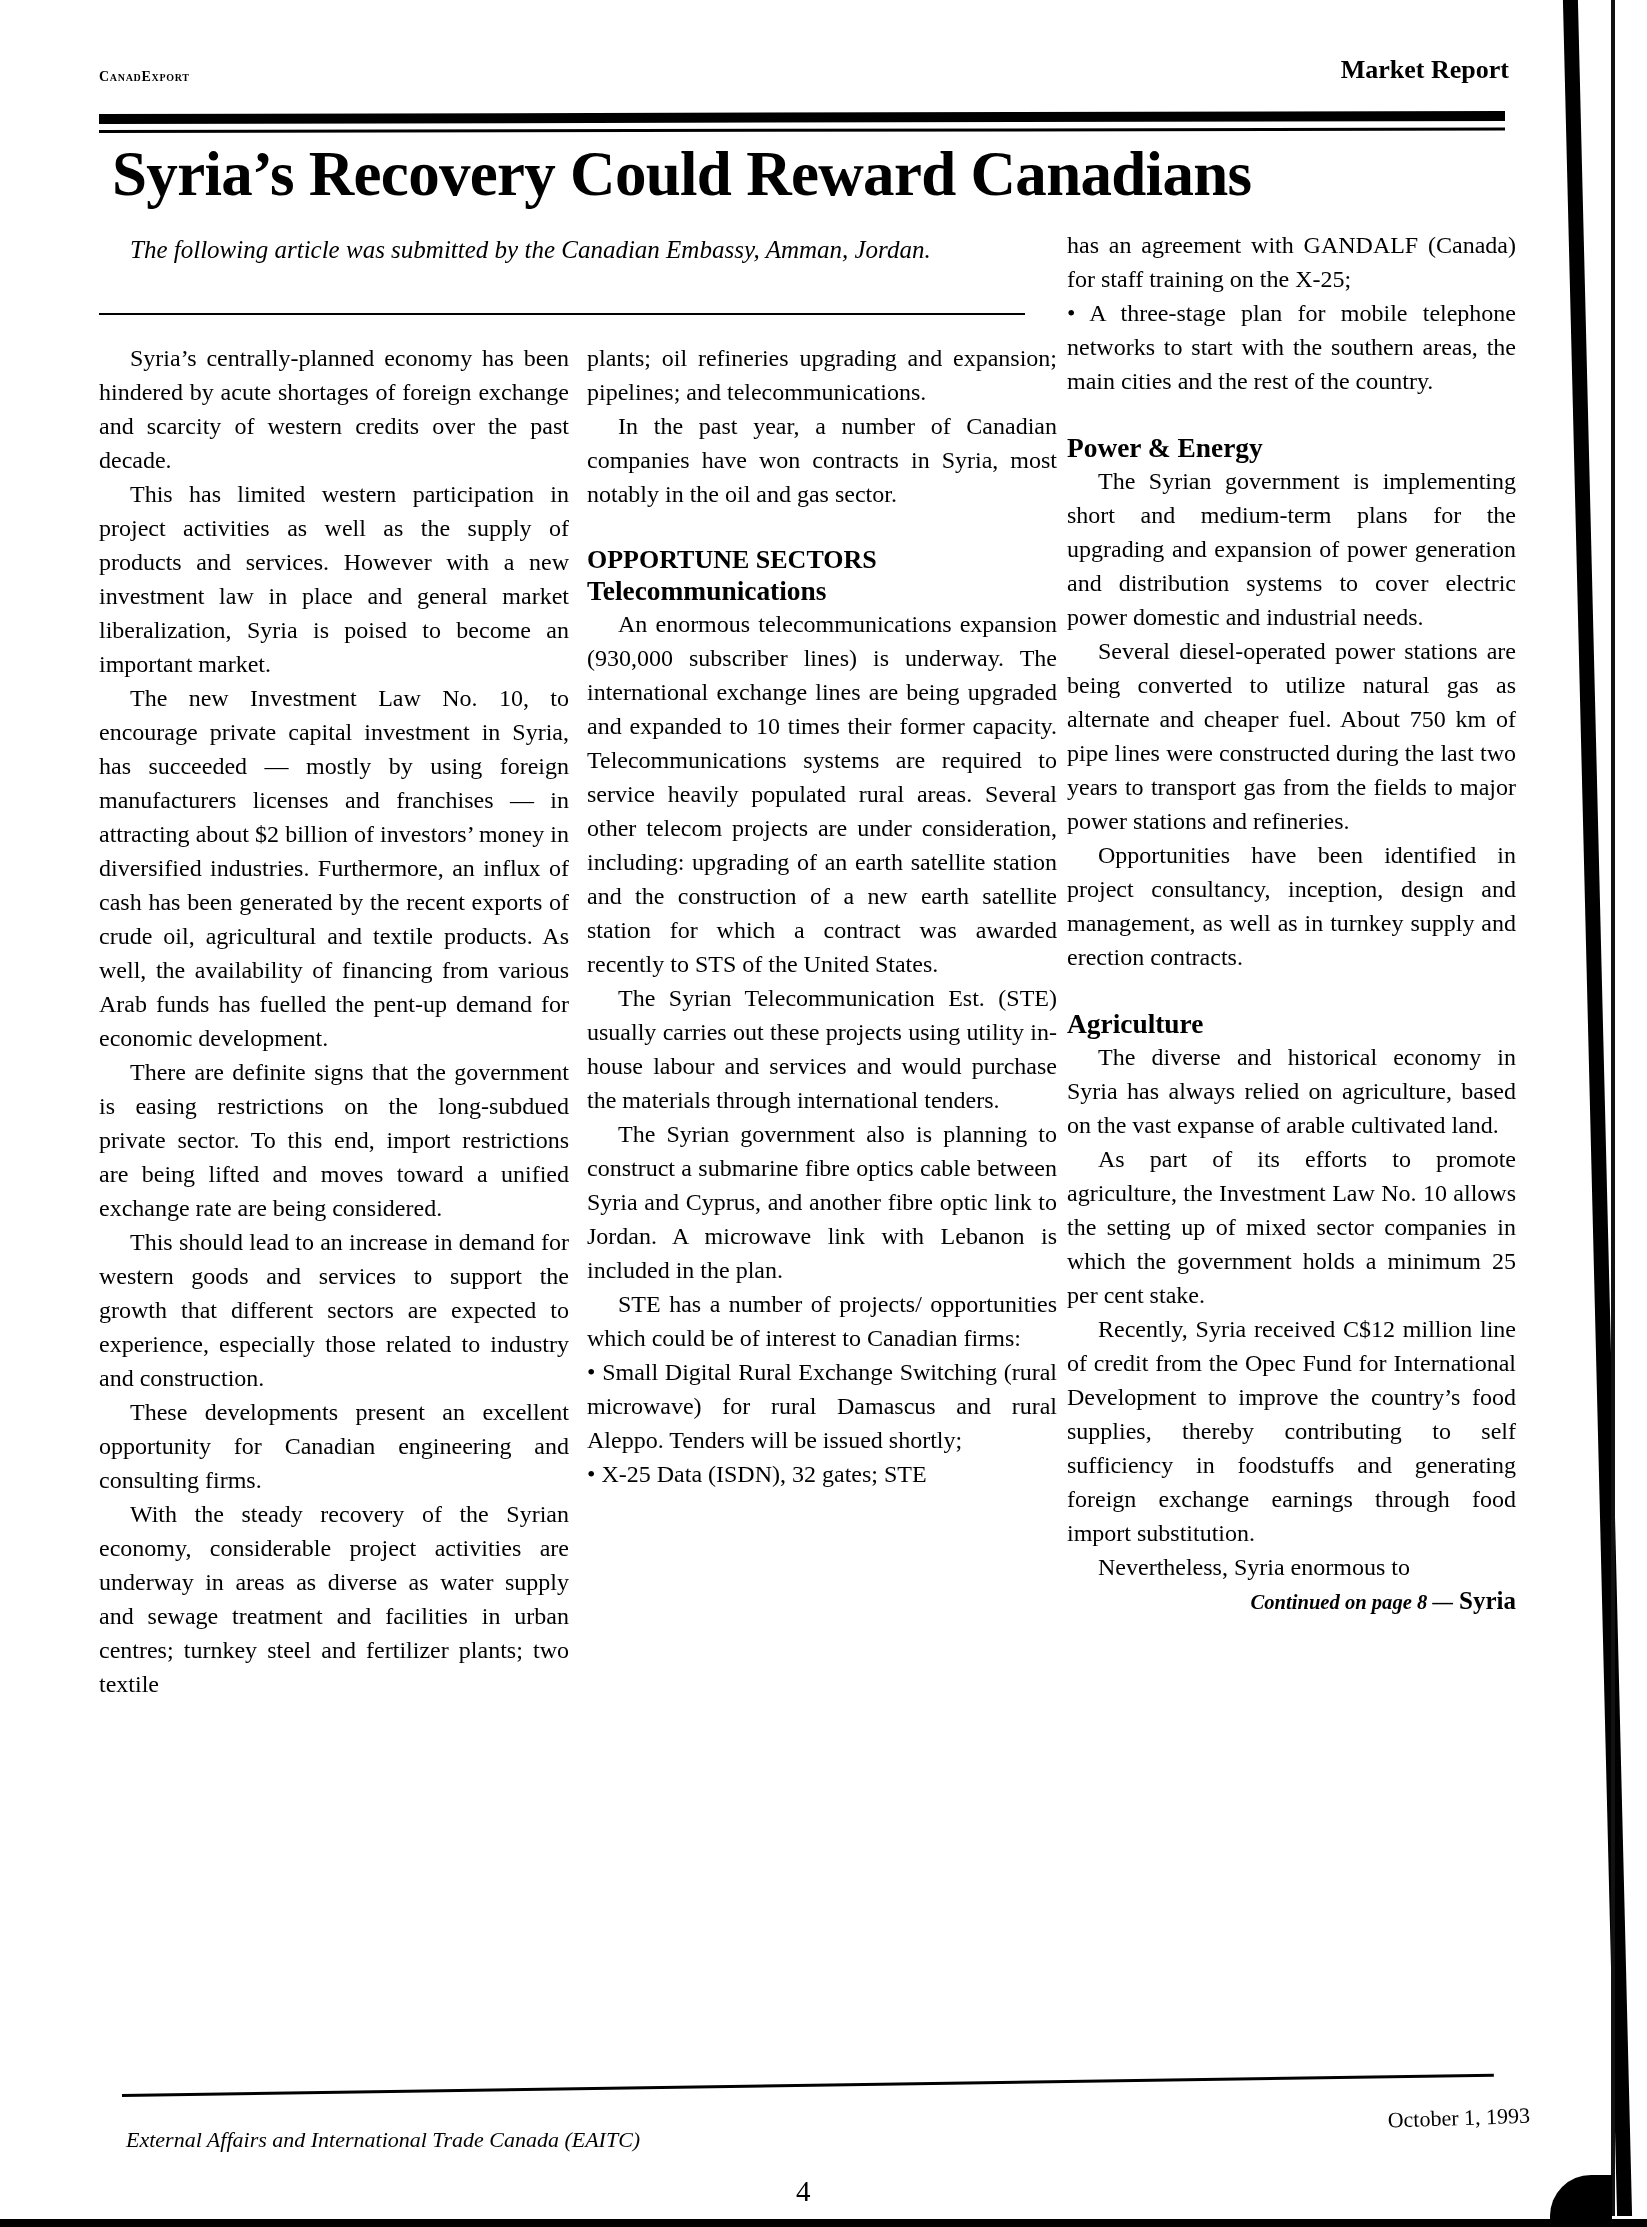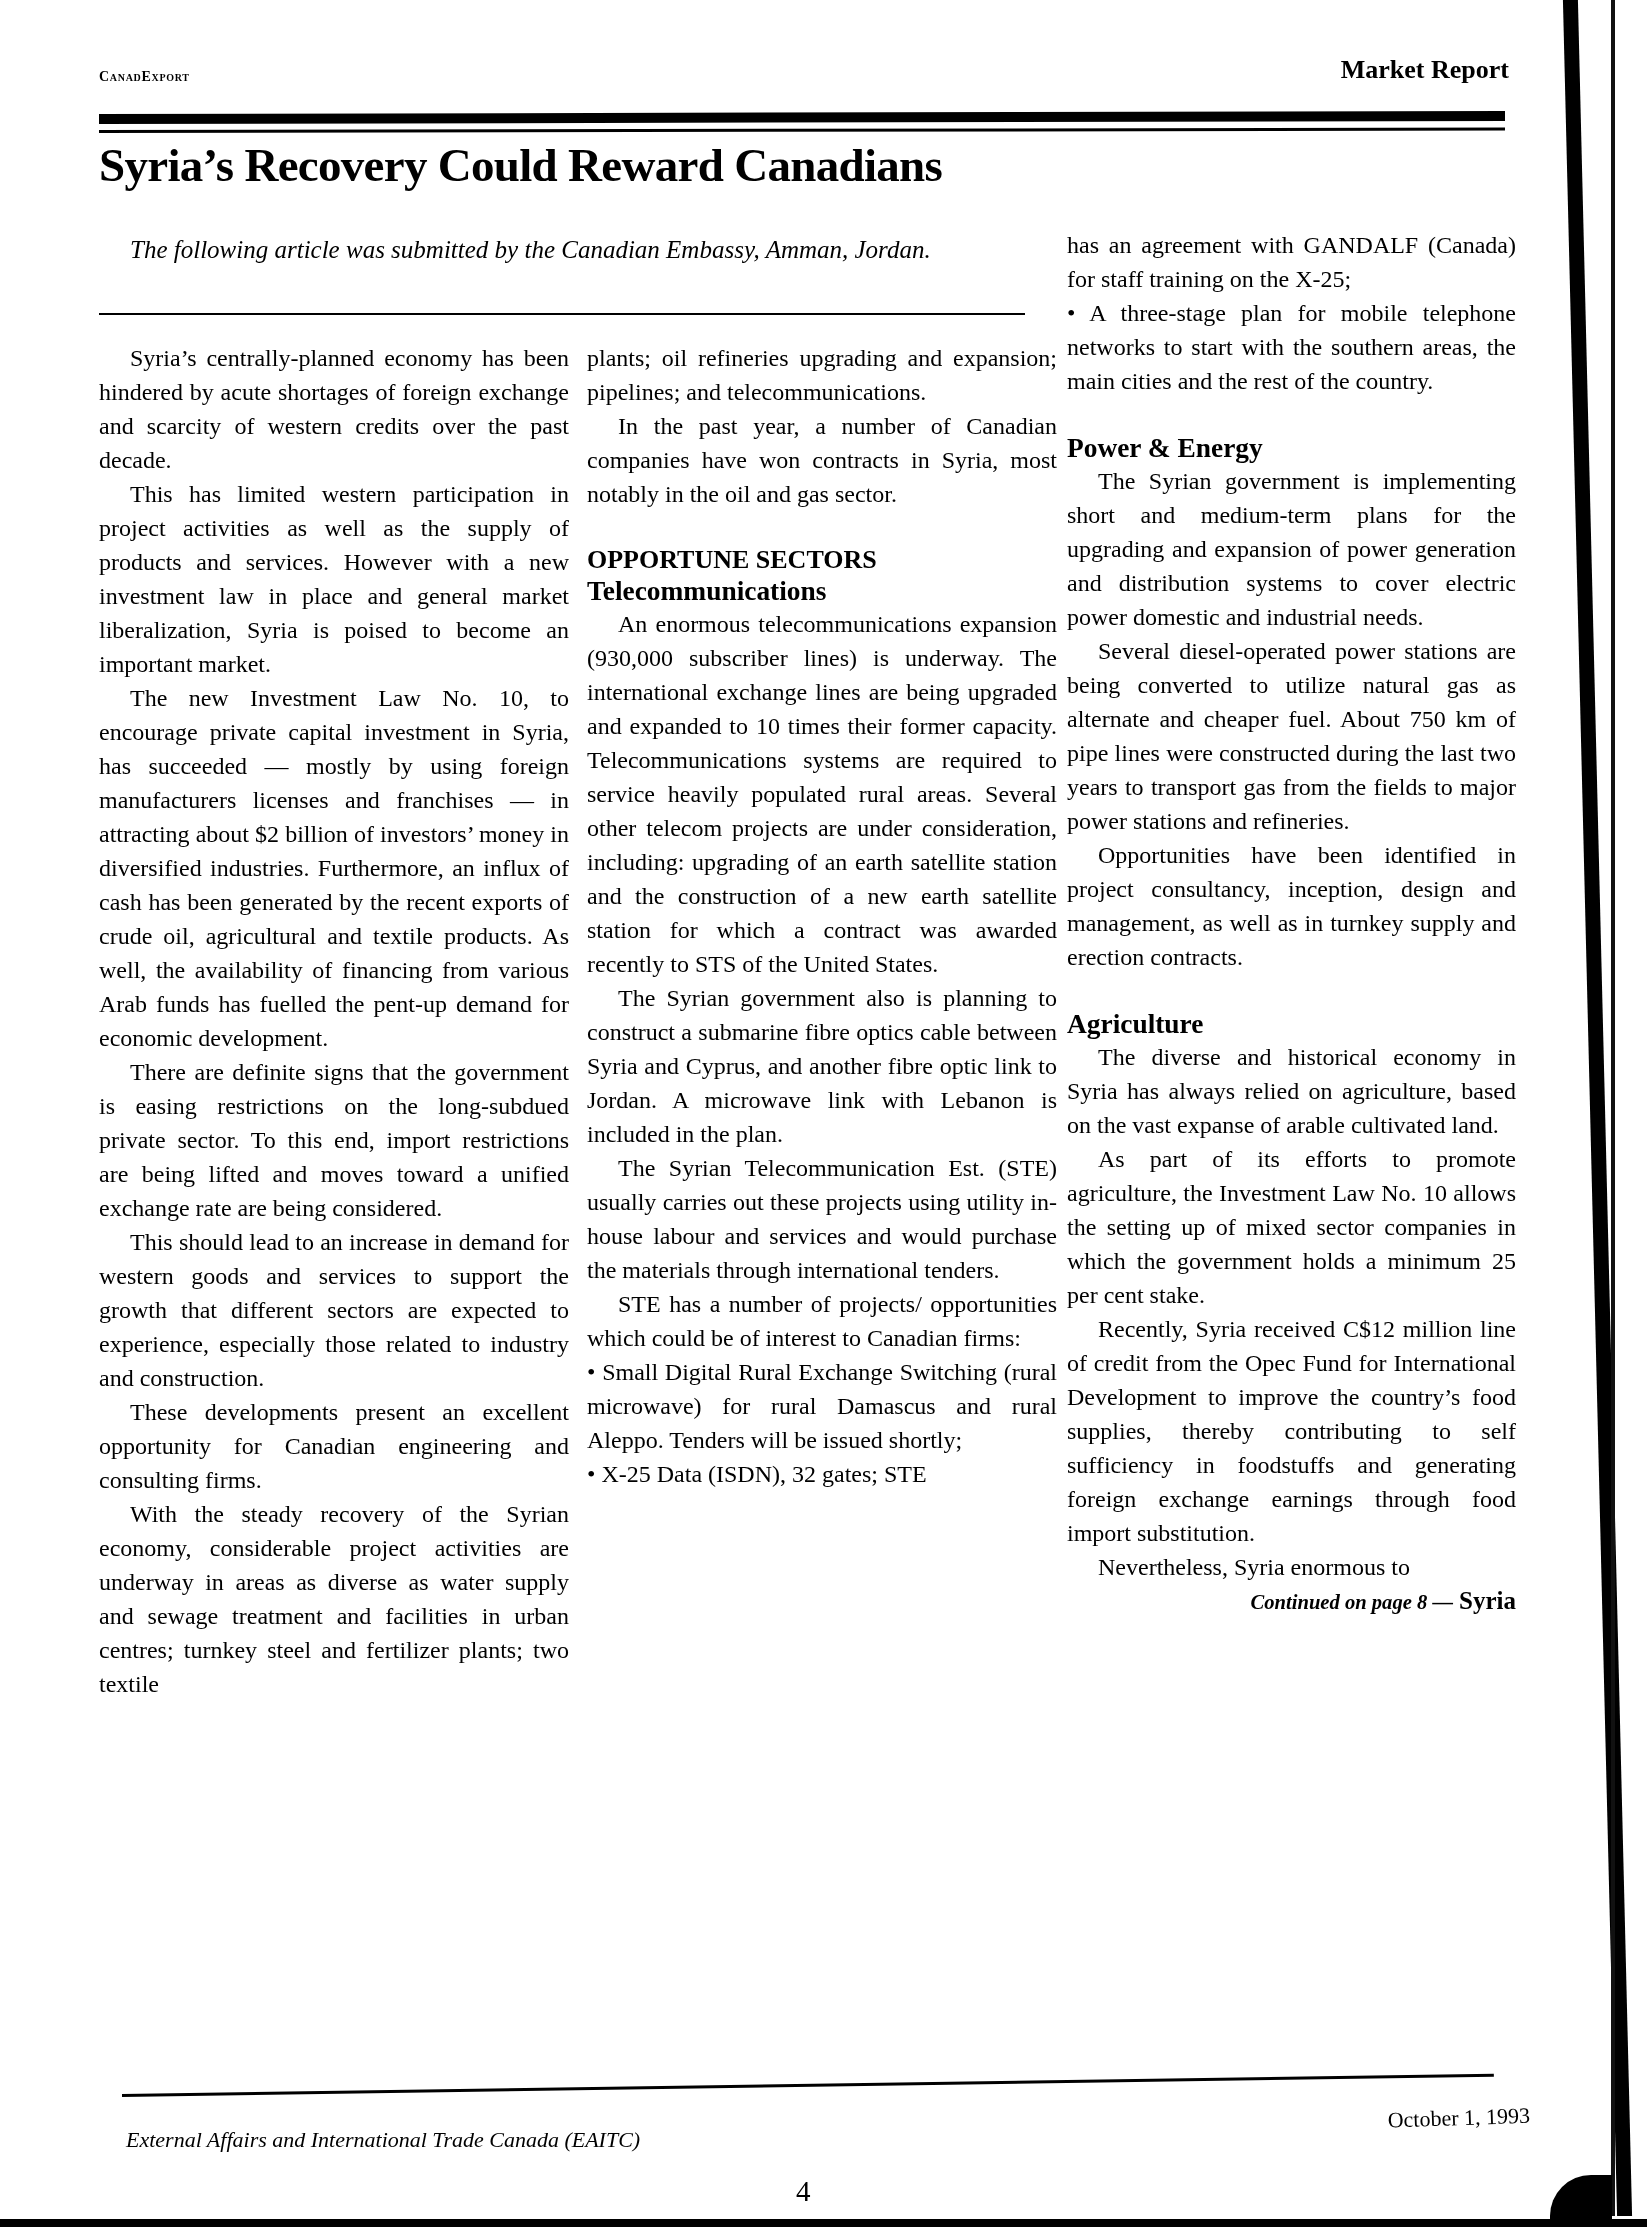--- a/index.html
+++ b/index.html
@@ -2,21 +2,21 @@
 <html style="font-size:11px"><head>
 <meta charset="utf-8">
 <style>
   html, body { margin: 0; padding: 0; background: #ffffff; }
   body { width: 1648px; height: 2227px; position: relative; overflow: hidden; font-family: "Liberation Serif", "DejaVu Serif", serif; color: #000; }
   .abs { position: absolute; }
   .running-left { left: 99px; top: 69px; font-size: 14px; font-weight: bold; font-variant: small-caps; letter-spacing: 0.7px; }
   .running-right { left: 1303px; top: 55px; width: 206px; text-align: right; font-size: 26px; font-weight: bold; }
   .rule-thick { left: 99px; top: 114px; width: 1406px; height: 9.6px; background: #000; transform: rotate(-0.12deg); transform-origin: left; }
   .rule-thin { left: 99px; top: 130px; width: 1406px; height: 3.4px; background: #000; transform: rotate(-0.1deg); transform-origin: left; }
-  .title { left: 99px; top: 137px; font-size: 47px; font-weight: bold; letter-spacing: -0.7px; white-space: nowrap; line-height: 1.2; }
+  .title { left: 112px; top: 137px; font-size: 63px; font-weight: bold; letter-spacing: -0.7px; white-space: nowrap; line-height: 1.2; }
   .intro { left: 99px; top: 233px; width: 923px; font-size: 25px; font-style: italic; line-height: 33px; text-align: justify; text-indent: 31px; }
   .intro-rule { left: 99px; top: 313px; width: 926px; height: 2.1px; background: #000; }
   .col { font-size: 24px; line-height: 34px; text-align: justify; hyphens: manual; }
   .col p { margin: 0; text-indent: 31px; }
   .col p.noindent { text-indent: 0; }
   .col p.bullet { text-indent: 0; }
   .col h3 { margin: 0; font-size: 27.4px; line-height: 32px; font-weight: bold; }
   .col h2 { margin: 0; font-size: 26px; line-height: 30px; font-weight: bold; }
   .col .spacer { height: 34px; }
   .col1 { left: 99px; top: 341px; width: 470px; }
@@ -56,22 +56,22 @@
   <p>With the steady recovery of the Syrian economy, considerable project activities are underway in areas as diverse as water supply and sewage treatment and facili­ties in urban centres; turnkey steel and fertilizer plants; two textile</p>
 </div>
 
 <div class="abs col col2">
   <p class="noindent">plants; oil refineries upgrading and expansion; pipelines; and telecom­munications.</p>
   <p>In the past year, a number of Canadian companies have won contracts in Syria, most notably in the oil and gas sector.</p>
   <div class="spacer"></div>
   <h2>OPPORTUNE SECTORS</h2>
   <h3>Telecommunications</h3>
   <p>An enormous telecommunications expansion (930,000 subscriber lines) is underway. The international exchange lines are being upgraded and expanded to 10 times their former capacity. Telecommunica­tions systems are required to serv­ice heavily populated rural areas. Several other telecom projects are under consideration, including: up­grading of an earth satellite station and the construction of a new earth satellite station for which a con­tract was awarded recently to STS of the United States.</p>
+  <p>The Syrian Telecommunication Est. (STE) usually carries out these projects using utility in-house la­bour and services and would pur­chase the materials through inter­national tenders.</p>
   <p>The Syrian government also is planning to construct a submarine fibre optics cable between Syria and Cyprus, and another fibre optic link to Jordan. A microwave link with Lebanon is included in the plan.</p>
-  <p>The Syrian Telecommunication Est. (STE) usually carries out these projects using utility in-house la­bour and services and would pur­chase the materials through inter­national tenders.</p>
   <p>STE has a number of projects/ opportunities which could be of in­terest to Canadian firms:</p>
   <p class="bullet">• Small Digital Rural Exchange Switching (rural microwave) for rural Damascus and rural Aleppo. Tenders will be issued shortly;</p>
   <p class="bullet">• X-25 Data (ISDN), 32 gates; STE</p>
 </div>
 
 <div class="abs col col3">
   <p class="noindent">has an agreement with GANDALF (Canada) for staff training on the X-25;</p>
   <p class="bullet">• A three-stage plan for mobile tel­ephone networks to start with the southern areas, the main cities and the rest of the country.</p>
   <div class="spacer"></div>
   <h3>Power &amp; Energy</h3>

